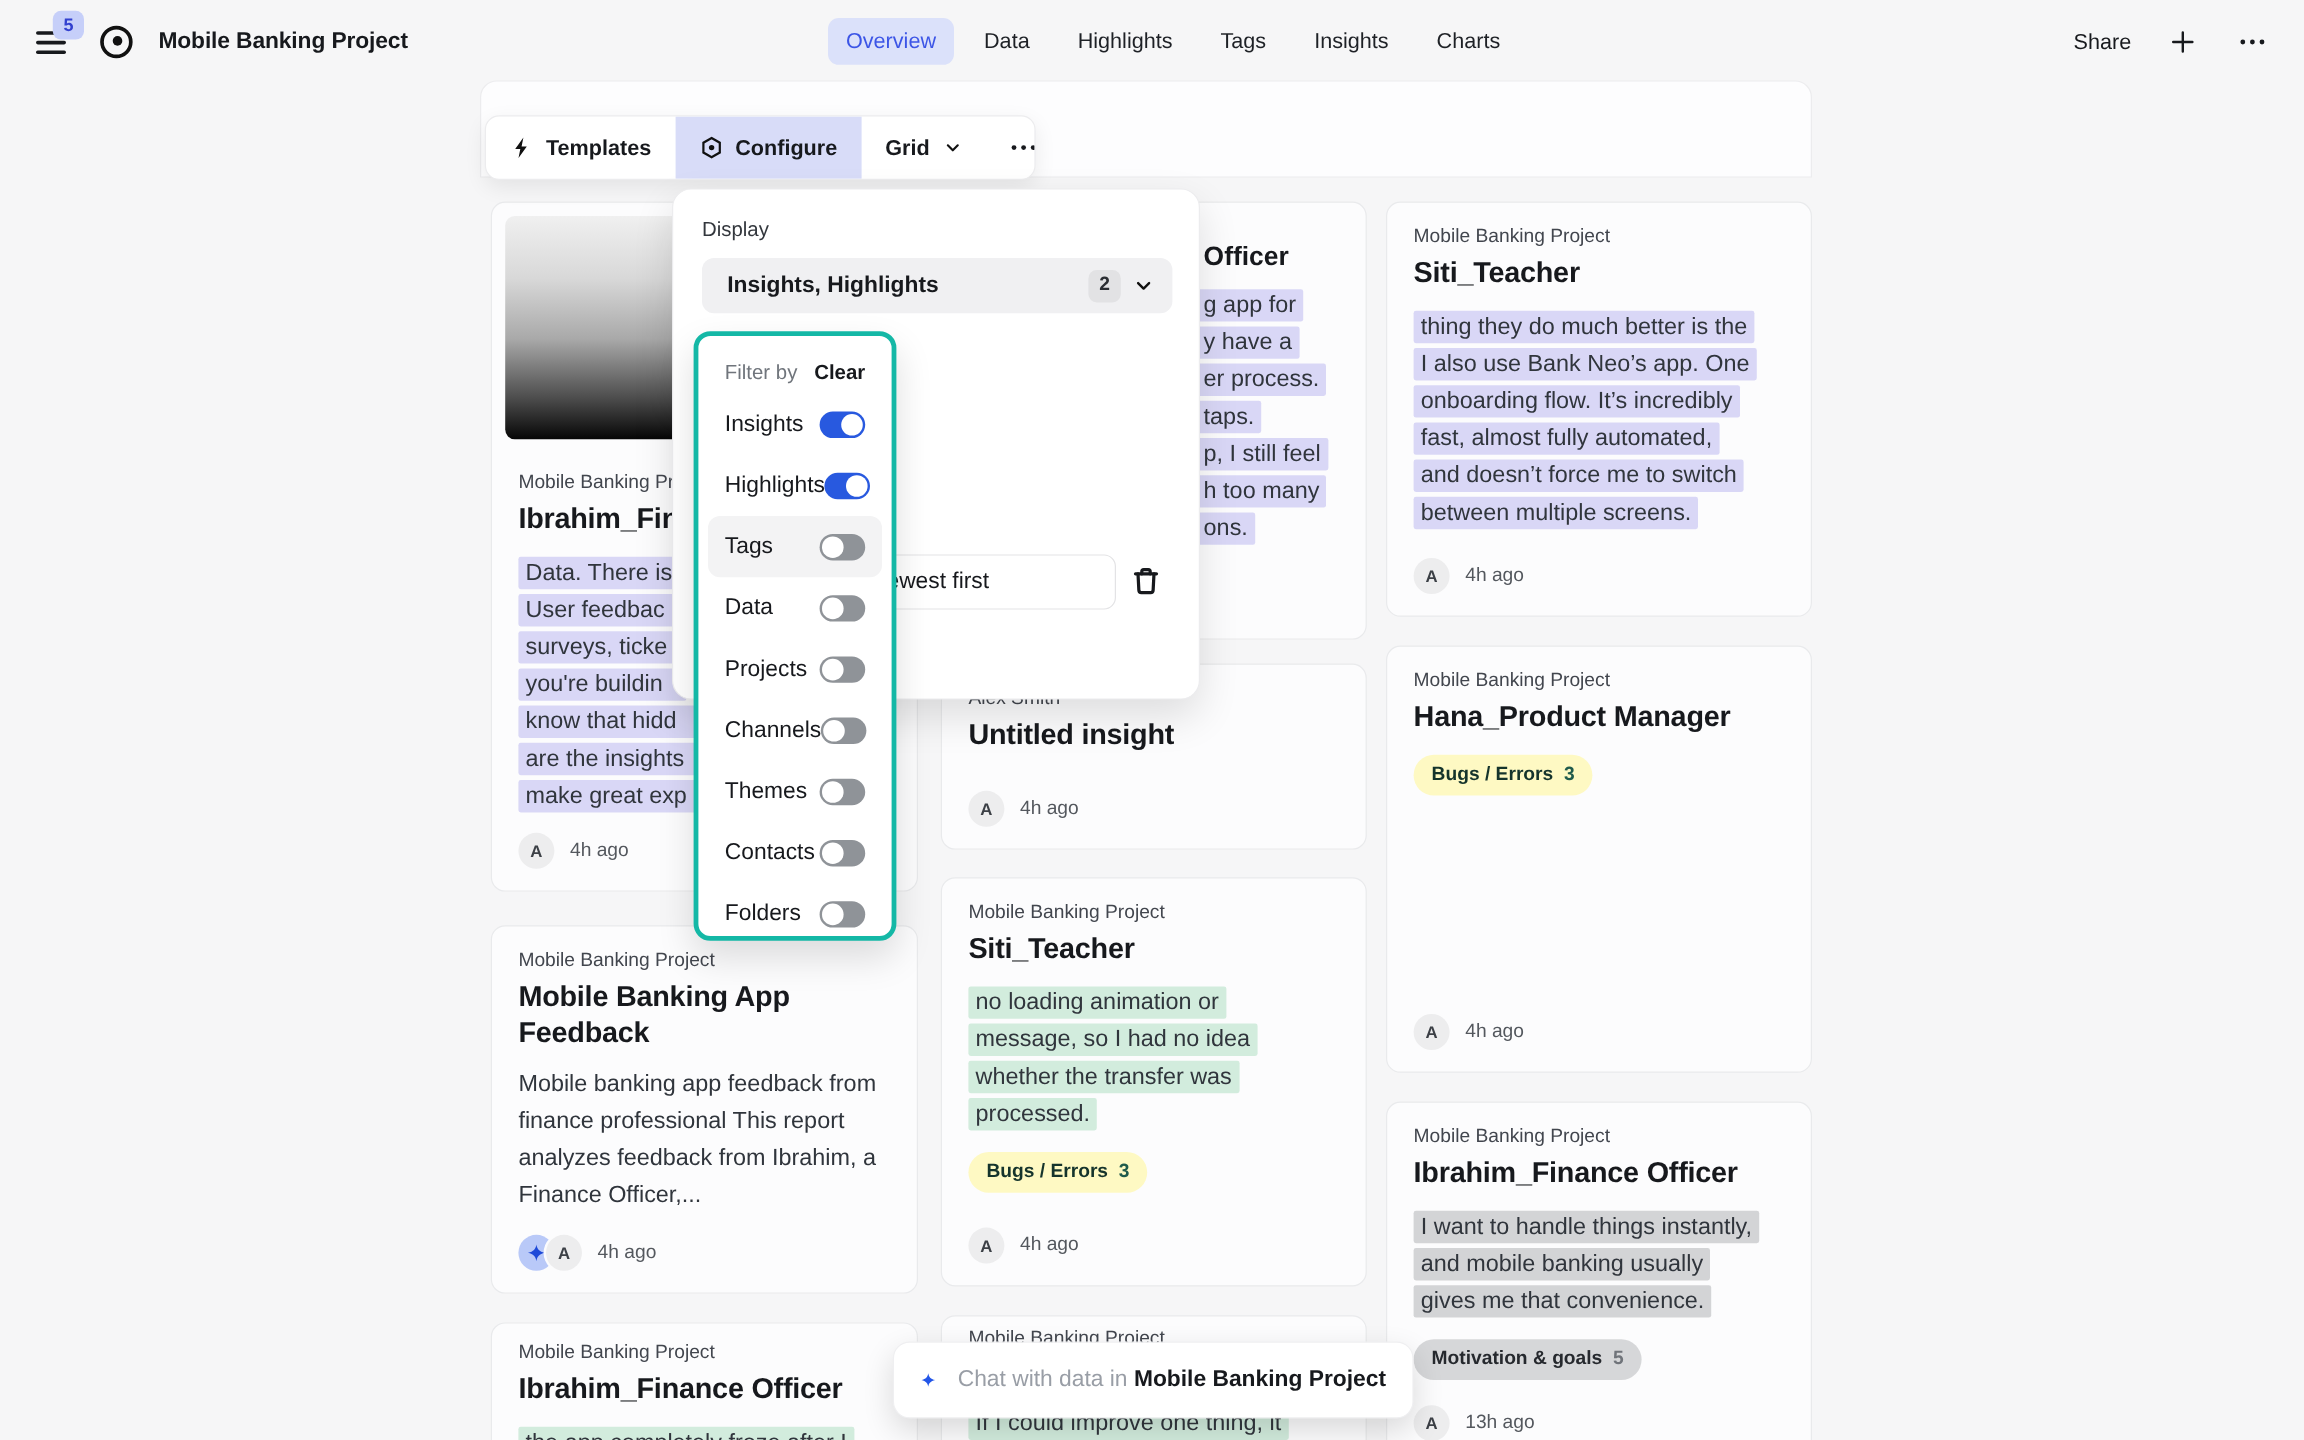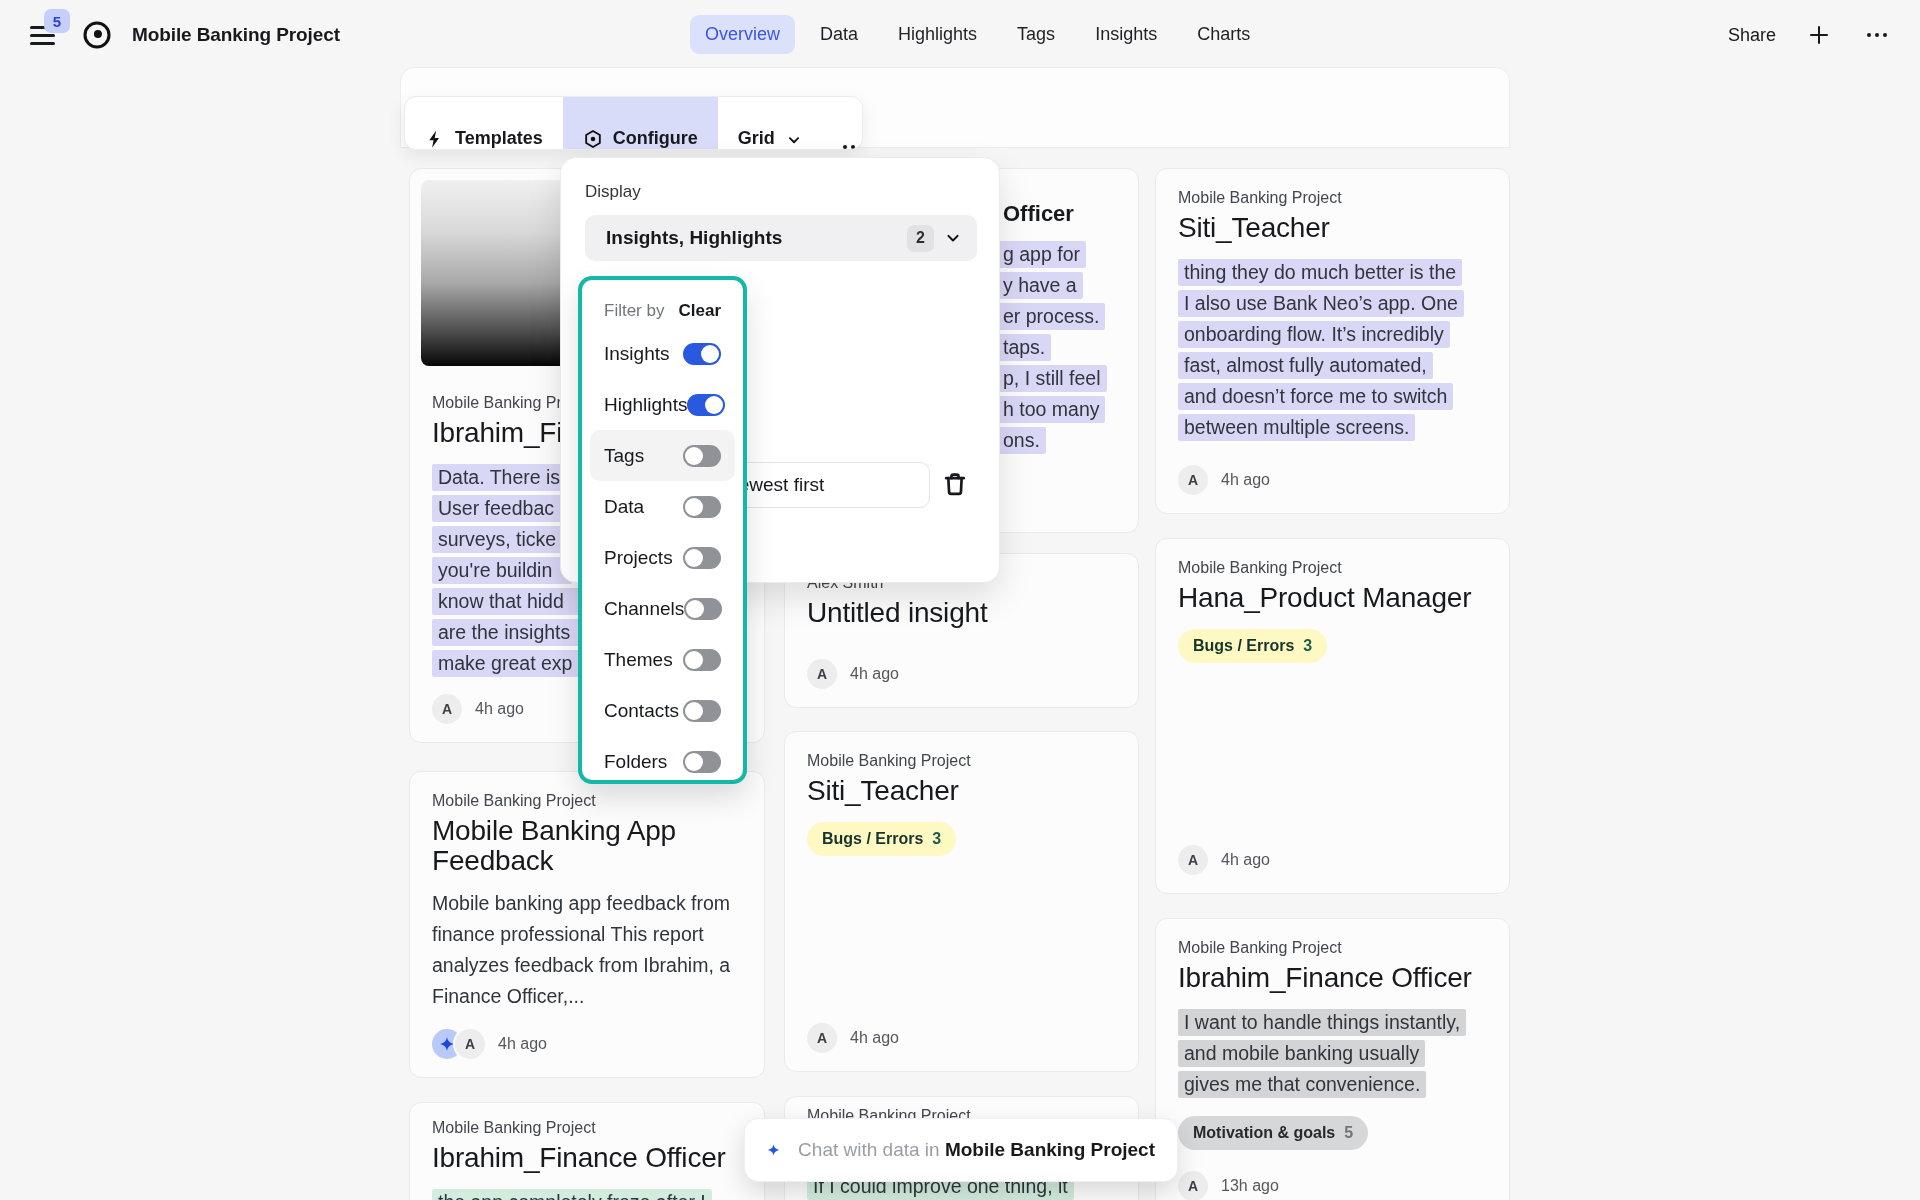--- a/index.html
+++ b/index.html
@@ -19,30 +19,30 @@
   .tab { border:none; background:none; font-family:inherit; font-size:18px; font-weight:500; color:#1e2126; padding:9px 15px; border-radius:9px; cursor:pointer; }
   .tab.active { background:#dbe1fa; color:#3c55e6; }
 
   .nav-right { position:absolute; right:28px; top:16px; display:flex; align-items:center; gap:28px; height:38px; }
   .share-btn { border:none; background:none; font-family:inherit; font-size:18px; font-weight:500; color:#17191d; cursor:pointer; }
   .icon-btn { border:none; background:none; cursor:pointer; display:flex; align-items:center; justify-content:center; width:30px; height:30px; }
 
   
   .strip { position:absolute; left:400px; top:67px; width:1110px; height:81px; background:#fdfdfe; border:1px solid #ececee; border-radius:14px 14px 0 0; }
   .toolbar { position:absolute; left:404px; top:96px; width:459px; height:54px; background:#fff; border:1px solid #ececee; border-radius:12px; box-shadow:0 6px 18px rgba(0,0,0,.08); display:flex; overflow:hidden; z-index:5; }
-  .tool-seg { display:flex; align-items:flex-end; gap:10px; padding:0 20px; font-size:18px; font-weight:600; color:#17191d; border:none; background:none; font-family:inherit; cursor:pointer; white-space:nowrap; }
+  .tool-seg { display:flex; align-items:center; gap:10px; padding:0 20px; font-size:18px; font-weight:600; color:#17191d; border:none; background:none; font-family:inherit; cursor:pointer; white-space:nowrap; }
   .tool-seg.active { background:#d8dcf8; }
   .tool-divider { width:1px; background:#e7e7e9; margin:10px 0; }
   .dots { display:flex; gap:4px; align-items:center; }
   .dots b { width:4px; height:4px; border-radius:50%; background:#17191d; }
 
   
   .card { position:absolute; background:#fcfcfd; border:1px solid #e9eaec; border-radius:12px; padding:20px 22px; overflow:hidden; cursor:pointer; }
   .card-label { font-size:16px; color:#42464e; white-space:nowrap; }
-  .card-title { font-size:28px; font-weight:400; letter-spacing:-0.2px; color:#17191d; margin-top:6px; line-height:30px; }
+  .card-title { font-size:24px; font-weight:700; letter-spacing:-0.2px; color:#17191d; margin-top:6px; line-height:30px; }
   .excerpt { margin-top:14px; font-size:19.5px; color:#30353c; }
   .hl-line { line-height:31px; white-space:nowrap; }
   .hl-line span { padding:2px 6px 3px; border-radius:2px; }
   .hl-purple span { background:#d9d7f6; }
   .hl-green span { background:#d2ecdd; }
   .hl-gray span { background:#d3d4d6; }
   .cr span { padding-right:20px; }
   .body-text { margin-top:12px; font-size:19.5px; line-height:31px; color:#30353c; }
   .meta { position:absolute; left:22px; bottom:18px; display:flex; align-items:center; gap:13px; font-size:16px; color:#54585e; }
   .avatar { width:30px; height:30px; border-radius:50%; background:#ededee; color:#3c4046; font-size:14px; font-weight:700; display:flex; align-items:center; justify-content:center; }
@@ -235,20 +235,26 @@
     <div class="card-title">Untitled insight</div>
     <div class="meta">
       <span class="avatar">A</span>
       <span>4h ago</span>
     </div>
   </div>
 
   <div class="card" style="left:784px; top:731px; width:355px; height:341px;">
     <div class="card-label">Mobile Banking Project</div>
     <div class="card-title">Siti_Teacher</div>
+    <div class="excerpt hl-green">
+      <div class="hl-line"><span>no loading animation or</span></div>
+      <div class="hl-line"><span>message, so I had no idea</span></div>
+      <div class="hl-line"><span>whether the transfer was</span></div>
+      <div class="hl-line"><span>processed.</span></div>
+    </div>
     <div class="badge badge-teal">
       <span>Bugs / Errors</span>
       <span class="cnt">3</span>
     </div>
     <div class="meta">
       <span class="avatar">A</span>
       <span>4h ago</span>
     </div>
   </div>
 

